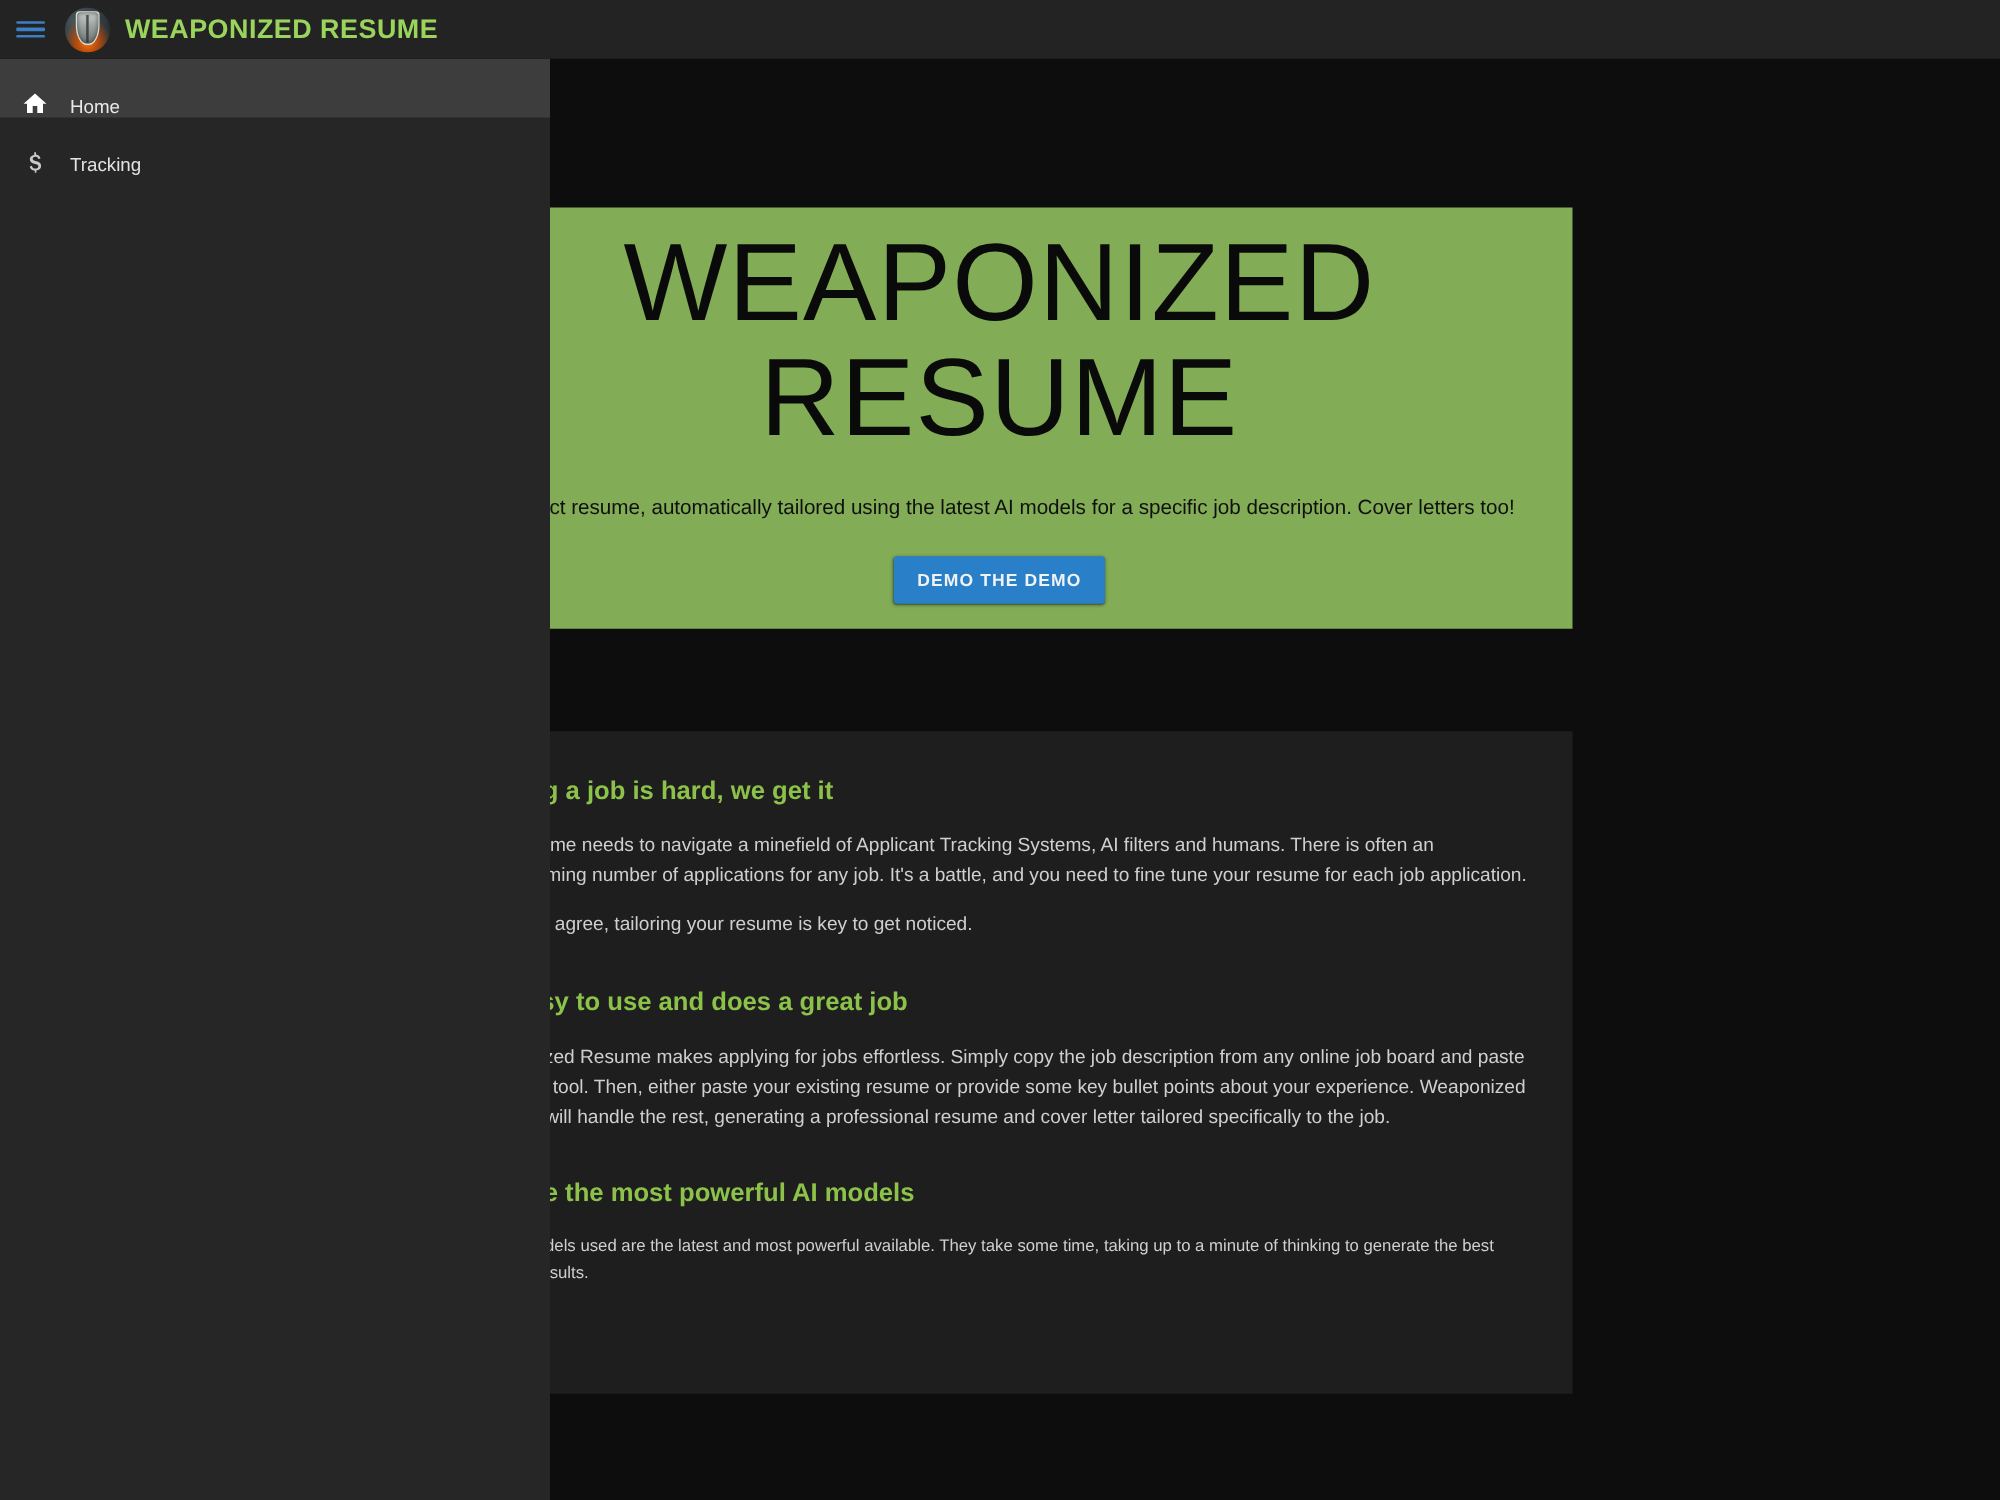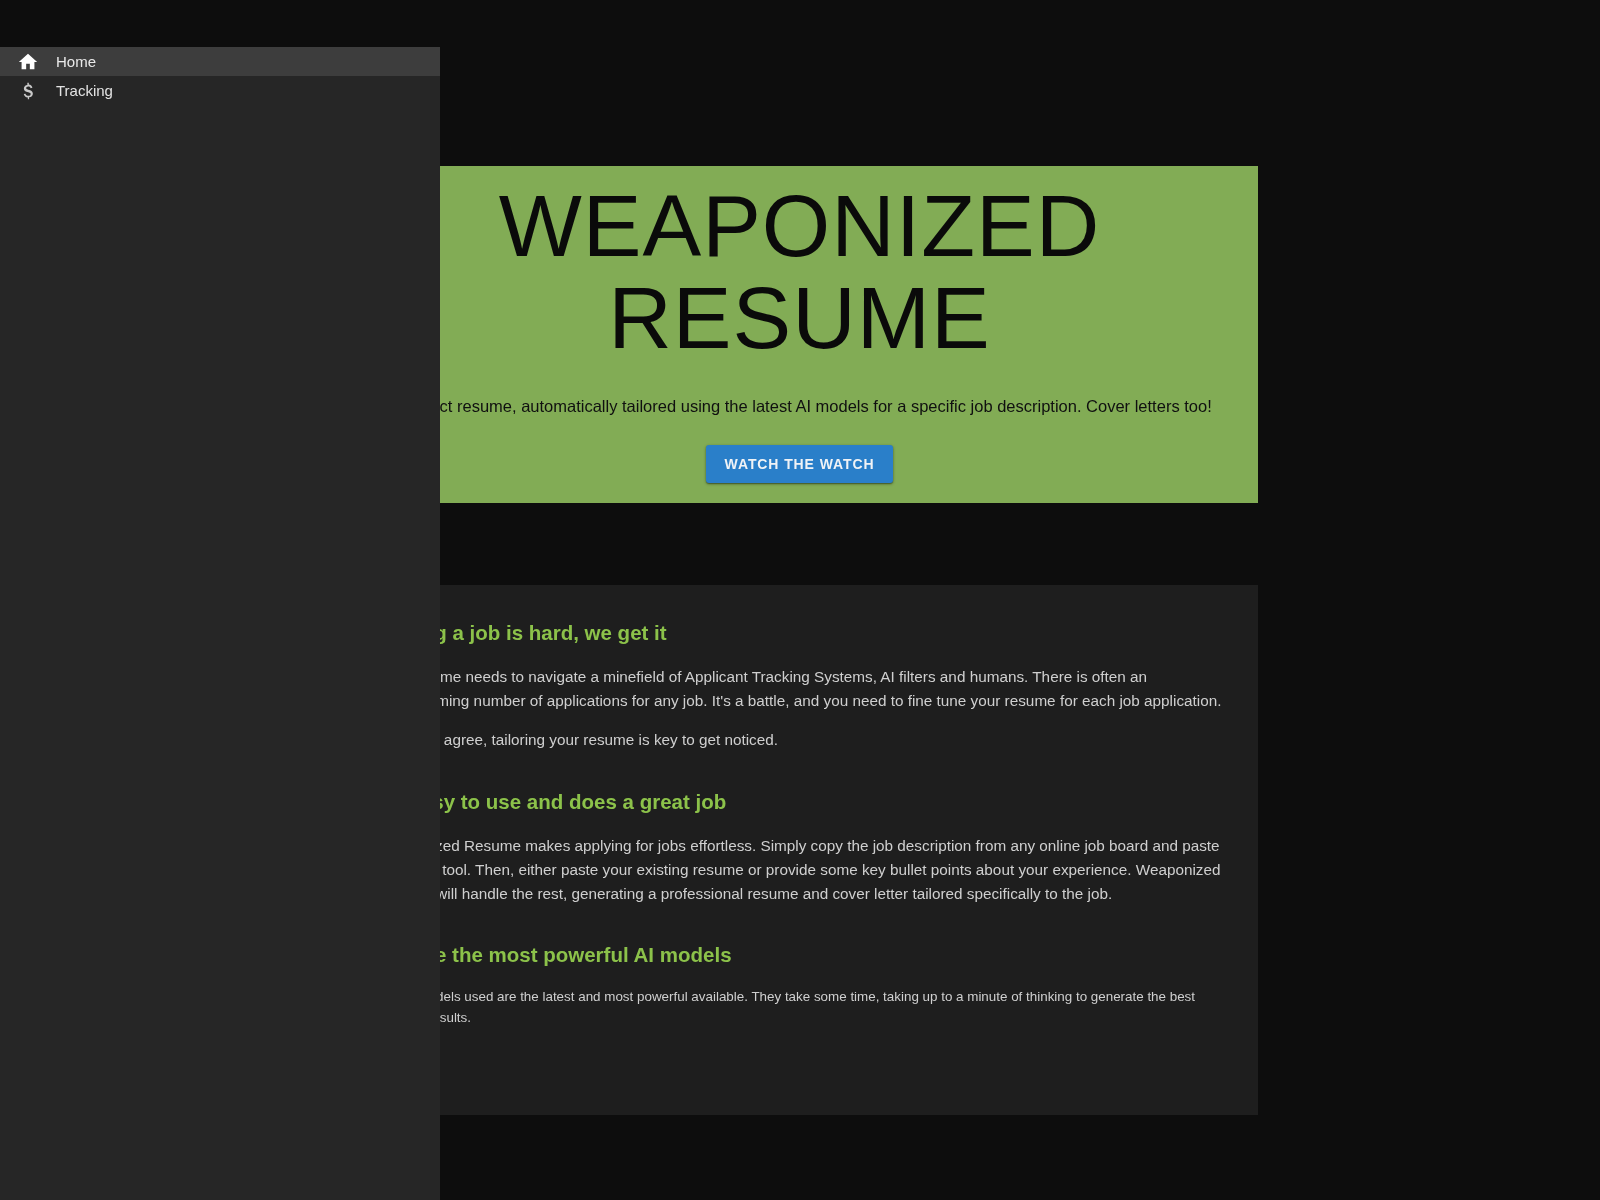--- a/index.html
+++ b/index.html
@@ -61,21 +61,21 @@
   }
 
   
   .drawer {
     position: absolute; top: 47px; left: 0;
     width: 440px; height: 1153px;
     background: #262626;
     z-index: 25;
   }
   .drawer-item {
-    height: 29px; display: flex; align-items: center;
+    height: 47px; display: flex; align-items: flex-end;
     cursor: pointer; color: #e8e8e8;
   }
   .drawer-item.active { background: #3d3d3d; }
   .drawer-item .ico {
     width: 56px; display: flex; align-items: center; justify-content: center;
     flex: none;
   }
   .drawer-item .lbl { font-size: 15px; color: #e9e9e9; }
   .drawer-item.dim .lbl { color: #e3e3e3; }
 
@@ -157,21 +157,21 @@
 <div id="app">
 
   <div class="content">
 
     <div class="hero">
       <h1>
         <span>WEAPONIZED</span><br>
         <span>RESUME</span>
       </h1>
       <div class="tagline">A perfect resume, automatically tailored using the latest AI models for a specific job description. Cover letters too!</div>
-      <button class="btn">WATCH THE WATCH</button>
+      <button class="btn">DEMO THE DEMO</button>
     </div>
 
     <div class="card">
 
       <h2>Getting a job is hard, we get it</h2>
       <p>Your resume needs to navigate a minefield of Applicant Tracking Systems, AI filters and humans. There is often an overwhelming number of applications for any job. It's a battle, and you need to fine tune your resume for each job application.</p>
       <p>Everyone agree, tailoring your resume is key to get noticed.</p>
 
       <h2 class="sp">It's easy to use and does a great job</h2>
       <p>Weaponized Resume makes applying for jobs effortless. Simply copy the job description from any online job board and paste it into our tool. Then, either paste your existing resume or provide some key bullet points about your experience. Weaponized Resume will handle the rest, generating a professional resume and cover letter tailored specifically to the job.</p>
@@ -197,14 +197,27 @@
       <span class="ico">
         <svg width="22" height="22" viewBox="0 0 24 24">
             <path fill="#c9c9c9" d="M11.8 21v-1.9c-1.2-.1-2.2-.5-2.9-1.1-.8-.6-1.3-1.5-1.5-2.6l1.9-.5c.2.8.5 1.4 1 1.8.5.4 1.2.6 2 .6.8 0 1.4-.2 1.9-.5.4-.4.7-.8.7-1.4 0-.5-.2-.9-.5-1.2-.3-.3-1-.6-2.1-.9l-1.1-.3c-1.3-.3-2.2-.8-2.8-1.4-.6-.6-.9-1.4-.9-2.4 0-1 .3-1.9 1-2.5.7-.7 1.6-1.1 2.8-1.2V3h1.6v2c1.1.1 2 .5 2.6 1.1.6.6 1.1 1.3 1.3 2.3l-1.9.6c-.2-.7-.5-1.2-.9-1.5-.4-.4-1-.5-1.7-.5-.7 0-1.3.2-1.7.5-.4.3-.6.8-.6 1.3 0 .5.2.9.5 1.1.3.3.9.5 1.8.8l1.1.3c1.4.4 2.4.9 3 1.5.6.7.9 1.5.9 2.5 0 1.1-.4 2-1.1 2.7-.7.7-1.7 1.1-3 1.2V21z"></path>
           </svg>
       </span>
       <span class="lbl">Tracking</span>
     </div>
 
   </div>
 
+  <div class="appbar">
+    <div class="menu-btn">
+      <div>
+        <span class="bar"></span>
+        <span class="bar"></span>
+        <span class="bar"></span>
+      </div>
+    </div>
+    <div class="brand-logo">
+      <div class="shield"></div>
+    </div>
+    <div class="brand-title">WEAPONIZED RESUME</div>
+  </div>
 
 </div>
 
 </body></html>

